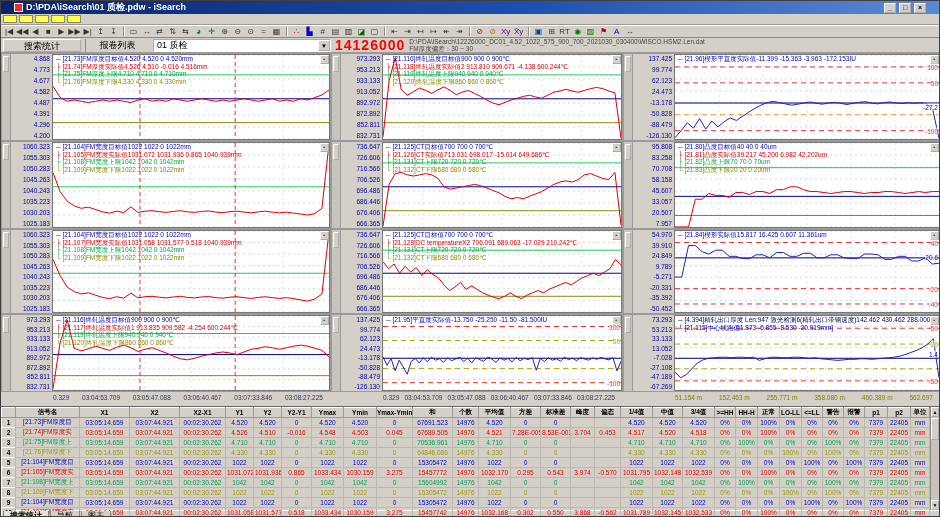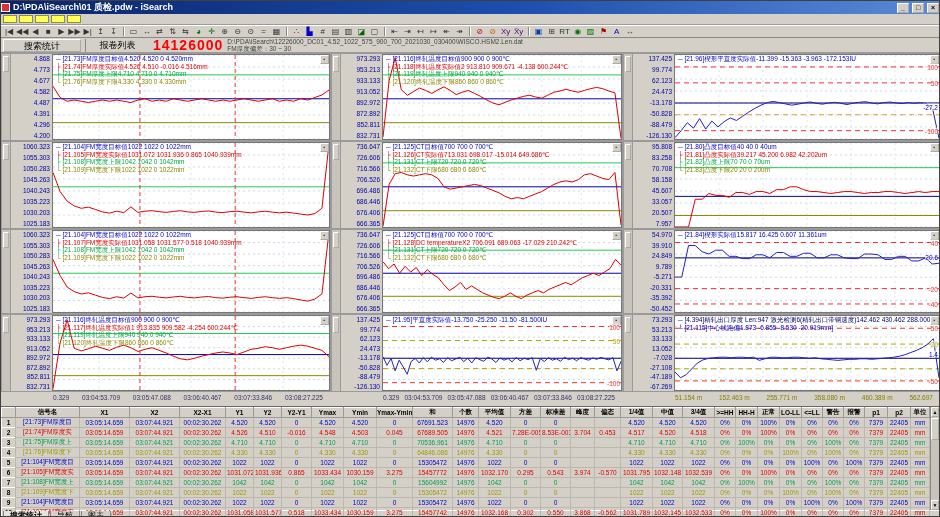--- a/index.html
+++ b/index.html
@@ -1,21 +1,21 @@
 <!DOCTYPE html>
 <html><head>
 <meta charset="utf-8">
 <style>
   * { margin:0; padding:0; box-sizing:border-box; }
   html,body { width:940px; height:517px; overflow:hidden; }
   body { font-family:"Liberation Sans","DejaVu Sans",sans-serif; background:#d4d0c8; border:1px solid #404040; }
 
   
   .titlebar { height:13px; background:linear-gradient(90deg,#0a246a,#1c4fae 55%,#5a8ad6); color:#fff;
-    display:flex; align-items:center; gap:3px; padding:0 0; font-size:9px; font-weight:bold; }
+    display:flex; align-items:center; gap:3px; padding:0 13px; font-size:9px; font-weight:bold; }
   .appicon { width:9px; height:9px; background:#e03030; border:1px solid #fff; display:inline-block; }
   .titletext { flex:1; white-space:nowrap; overflow:hidden; }
   .winbtn { width:12px; height:10px; background:#d4d0c8; color:#000; border:1px outset #fff;
     font-size:7px; line-height:8px; text-align:center; }
 
   
   .yellowrow { height:11px; display:flex; gap:2px; align-items:center; padding-left:2px;
     border-bottom:1px solid #9a9a9a; }
   .yslot { width:14px; height:8px; background:#ffff55; border:1px solid #8a8a55; }
 
@@ -143,20 +143,24 @@
     <span class="tbtn" style="color: rgb(0, 119, 0);">◉</span>
     <span class="tbtn" style="color: rgb(0, 119, 0);">▨</span>
     <span class="tbtn" style="color: rgb(170, 0, 0);">⚑</span>
     <span class="tbtn" style="color: rgb(0, 0, 204);">A</span>
     <span class="tbtn">↔</span>
   </div>
 
 <div class="searchbar">
   <span class="btn-stats">搜索统计</span>
   <span class="lbl-list">报卷列表</span>
+  <span class="dropdown">
+    <span>01 质检</span>
+    <span class="ddarrow">▼</span>
+  </span>
   <span class="coilnum">14126000</span>
   <span class="pathinfo">
     <span>D:\PDA\iSearch\12226000_DC01_4.52_1022_575_900_700_2021030_030400\WISCO.HSM2.Len.dat</span><br>
     <span>FM厚度偏差：30 ~ 30</span>
   </span>
 </div>
 
 <div class="charts-grid">
     <div class="panel">
     <div class="pscroll">

